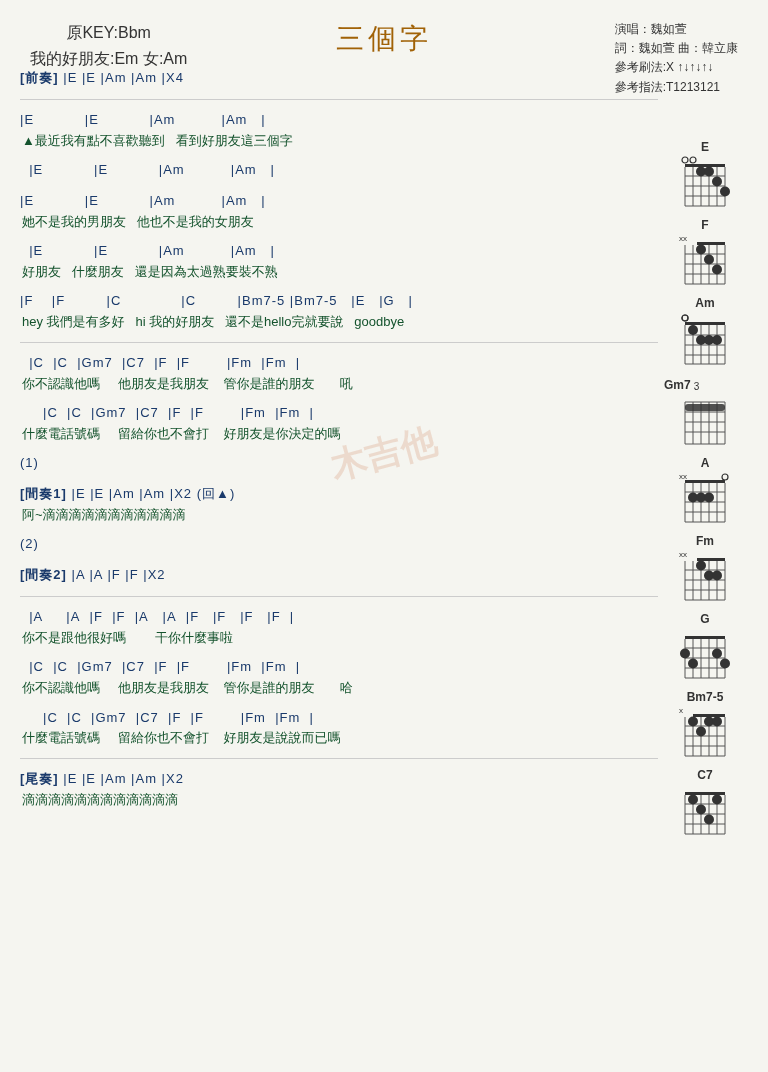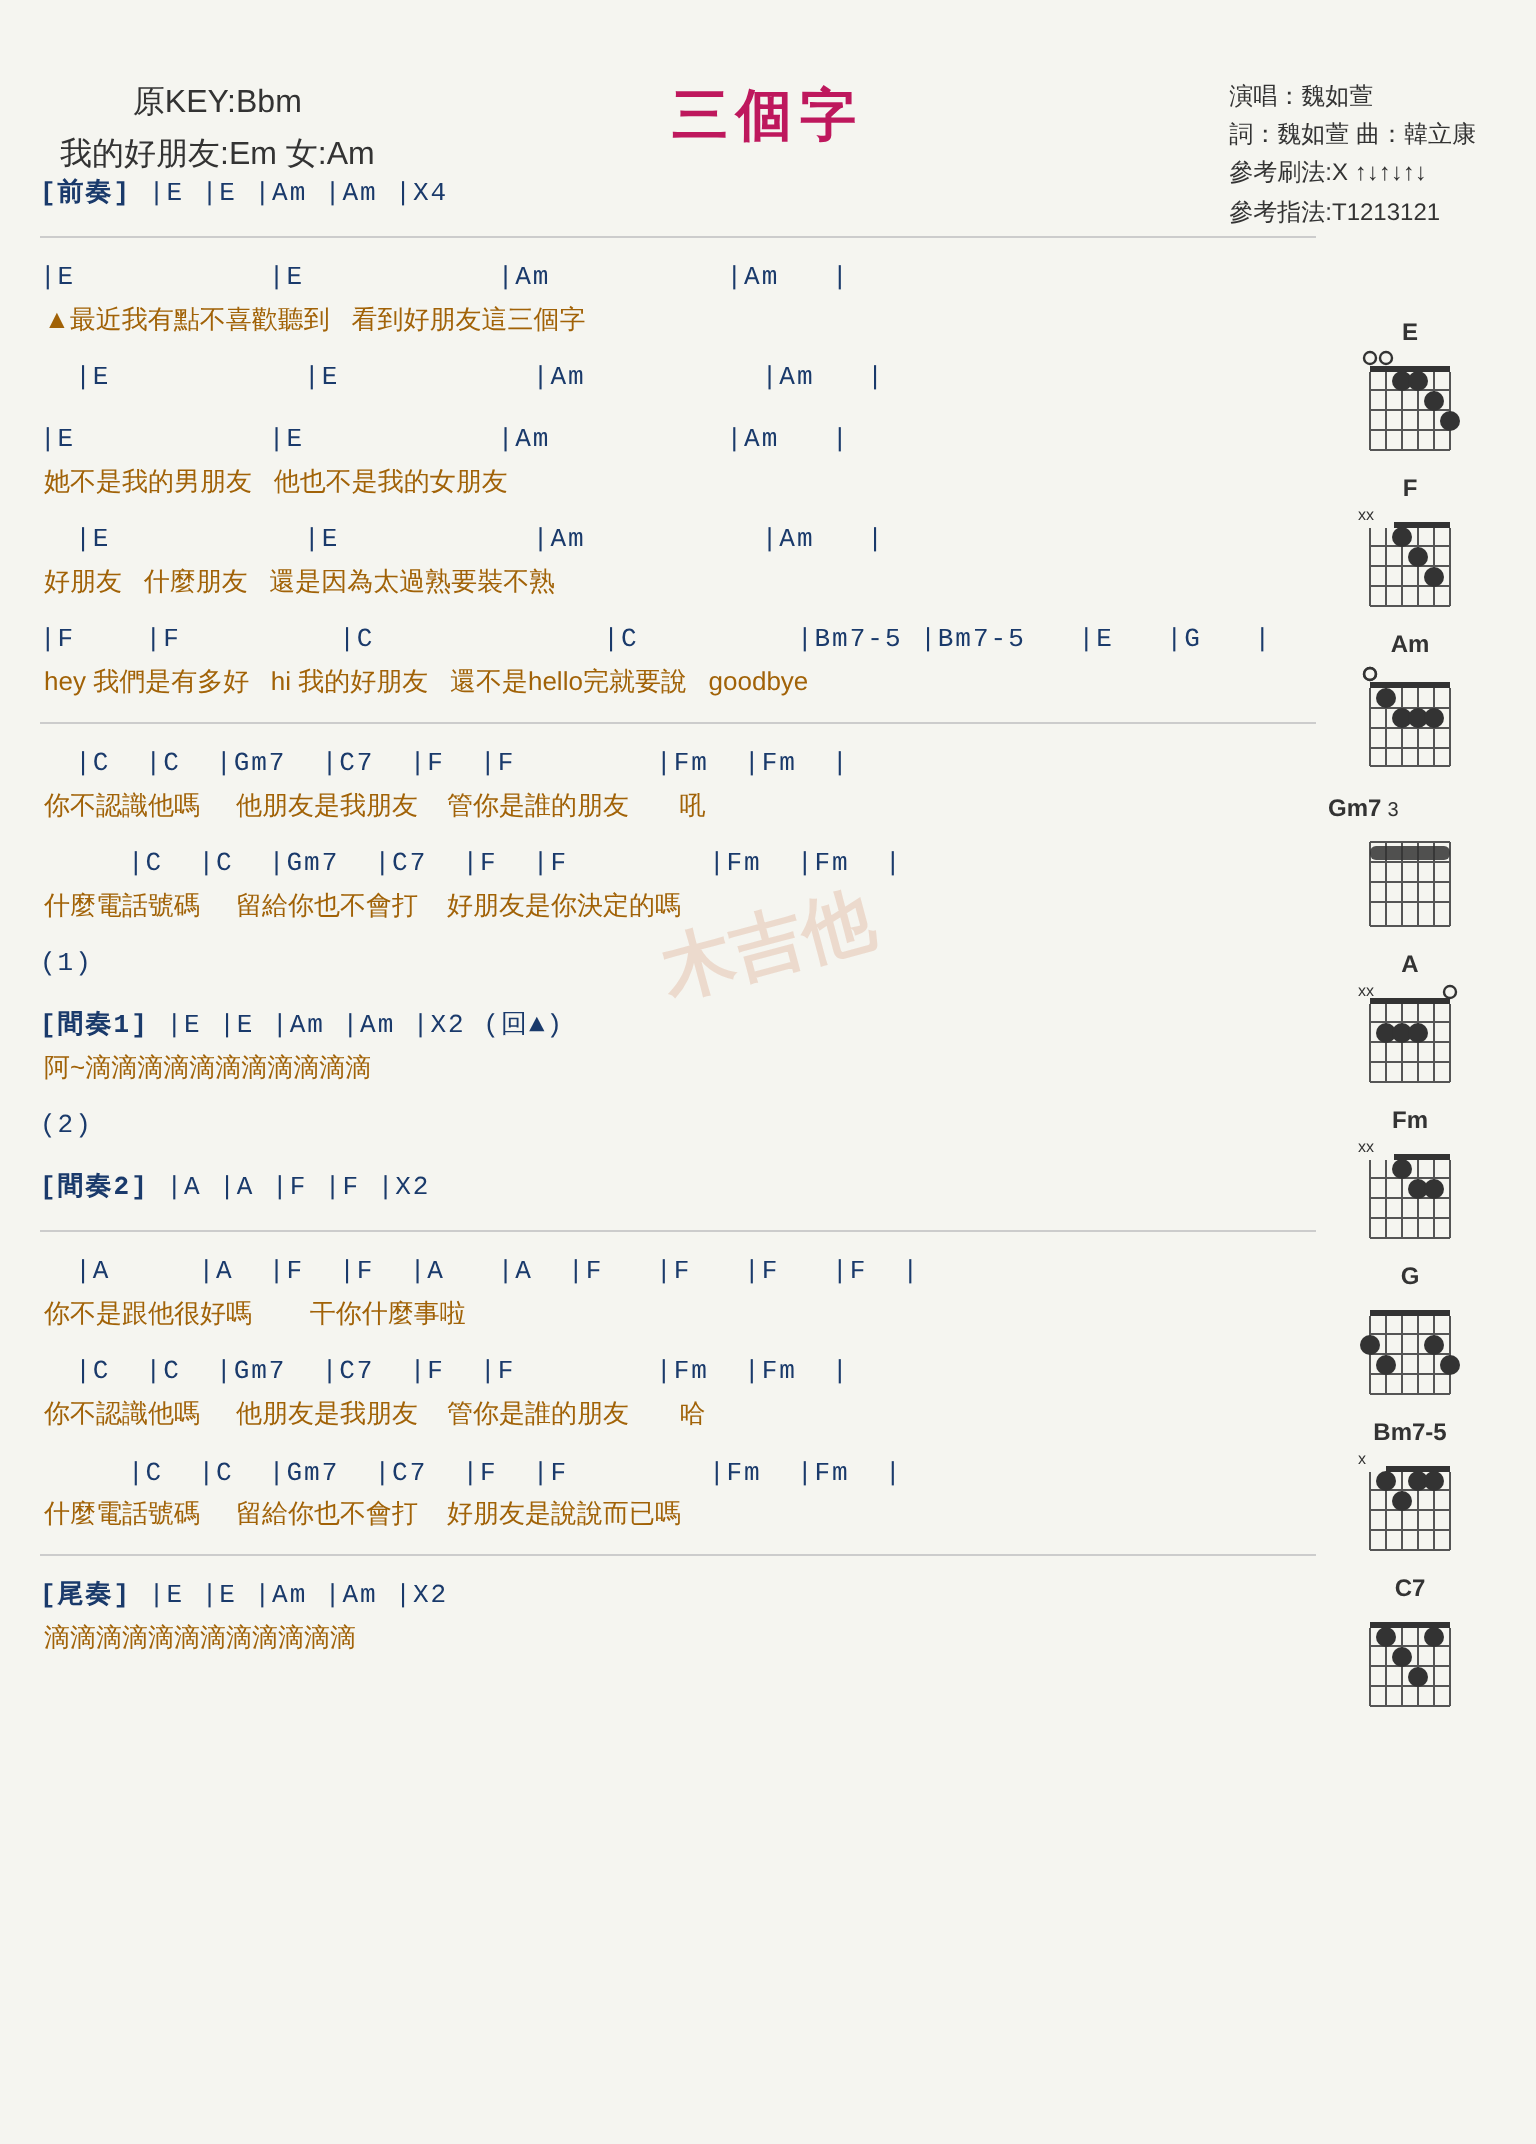--- a/index.html
+++ b/index.html
@@ -21,24 +21,23 @@
     }
 
     
     .title-section {
       text-align: center;
       margin-bottom: 8px;
       position: relative;
     }
     .song-title {
       font-size: 28px;
-      font-weight: bold;
-      color: #be185d;
+      font-weight: normal;
+      color: #a16207;
       letter-spacing: 4px;
-      margin-top: 19px;
     }
     .key-info {
       position: absolute;
       left: 10px;
       top: 0;
       font-size: 16px;
       color: #333;
       line-height: 1.6;
     }
     .artist-info {
@@ -85,26 +84,25 @@
     .line-block {
       margin-bottom: 10px;
     }
 
     .chord-line {
       font-size: 13px;
       color: #1a3a6b;
       font-weight: 500;
       line-height: 1.6;
       letter-spacing: 1px;
-      font-family: Liberation Mono, monospace;
     }
 
     .lyric-line {
       font-size: 13px;
-      color: #a16207;
+      color: #14532d;
       line-height: 1.5;
       padding-left: 2px;
     }
 
     
     .diagram-container {
       margin-bottom: 12px;
     }
 
     

